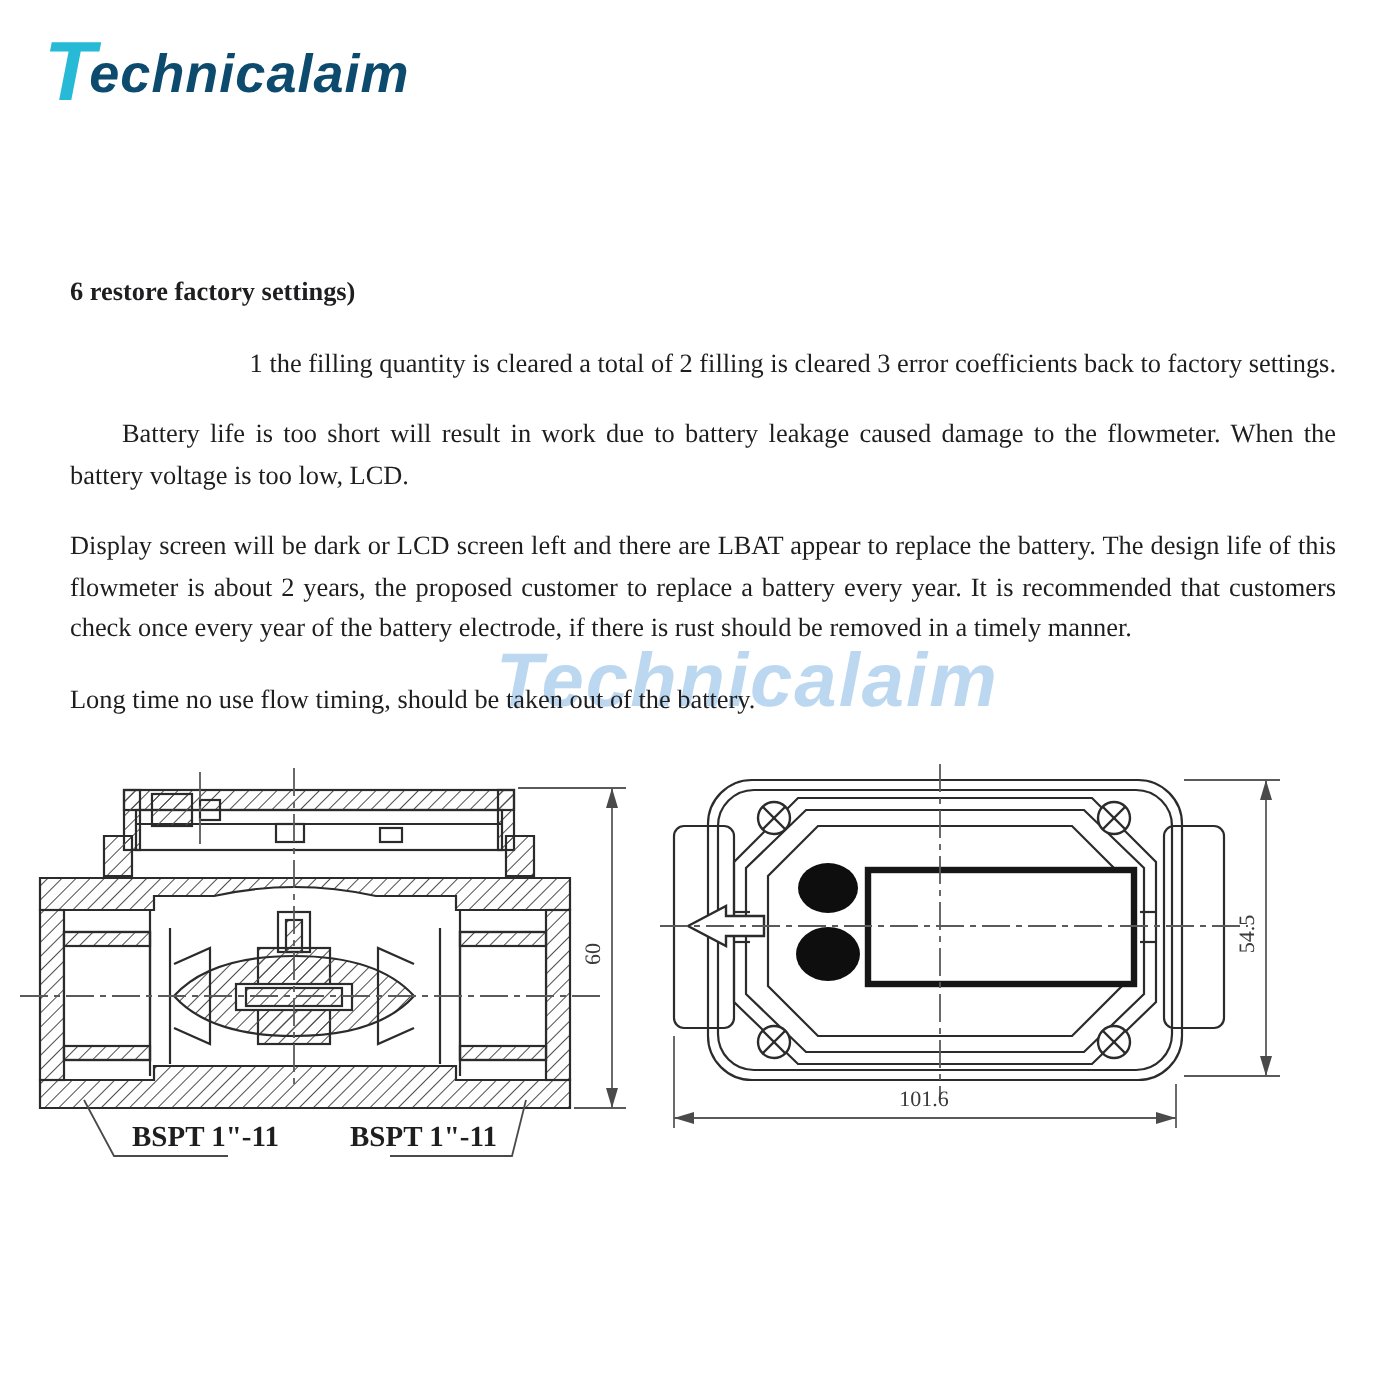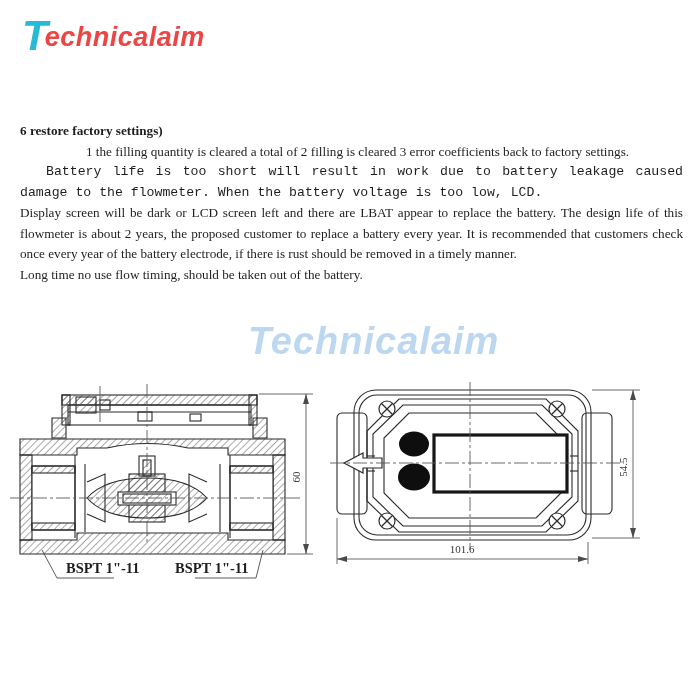--- a/index.html
+++ b/index.html
@@ -8,35 +8,35 @@
   .page {
     position:relative; width:700px; height:700px; background:#ffffff;
     overflow:hidden; font-family:"Liberation Serif", "DejaVu Serif", serif; color:#1e1e20;
   }
   .logo {
     position:absolute; left:22px; top:12px; z-index:2;
     font-family:"Liberation Sans", sans-serif; font-style:italic; font-weight:bold;
     white-space:nowrap;
   }
   .logo-t { font-size:42px; color:#27bad6; letter-spacing:-3px; vertical-align:-4px; }
-  .logo-rest { font-size:27px; color:#ef4444; letter-spacing:0.5px; }
+  .logo-rest { font-size:27px; color:#0c4a6e; letter-spacing:0.5px; }
   .watermark {
     position:absolute; left:248px; top:320px; z-index:0;
     font-family:"Liberation Sans", sans-serif; font-style:italic; font-weight:bold;
     font-size:38px; letter-spacing:1px; color:rgba(122,178,226,0.50);
     white-space:nowrap;
   }
   .body-text {
     position:absolute; left:20px; top:121px; width:663px; z-index:1;
     font-size:13.2px; line-height:20.5px; text-align:justify;
   }
-  .body-text p { margin:0; }
+  .body-text p { margin:15px; }
   .h { font-weight:bold; text-align:left; white-space:pre-wrap; }
-  .oneline { white-space:nowrap; padding-left:12px; overflow:visible; text-align:center; }
-  .ind { text-indent:26px;font-family:Liberation Mono, monospace; }
+  .oneline { white-space:nowrap; padding-left:12px; overflow:visible; text-align:right; }
+  .ind { text-indent:26px; }
   svg.draw { position:absolute; z-index:1; }
   svg text {
     font-family:"Liberation Serif", "DejaVu Serif", serif;
   }
   .thread-label { font-size:14.5px; font-weight:bold; fill:#1e1e20; }
   .dim-label { font-size:11px; fill:#3a3a3a; }
 </style>
 </head>
 <body>
 

